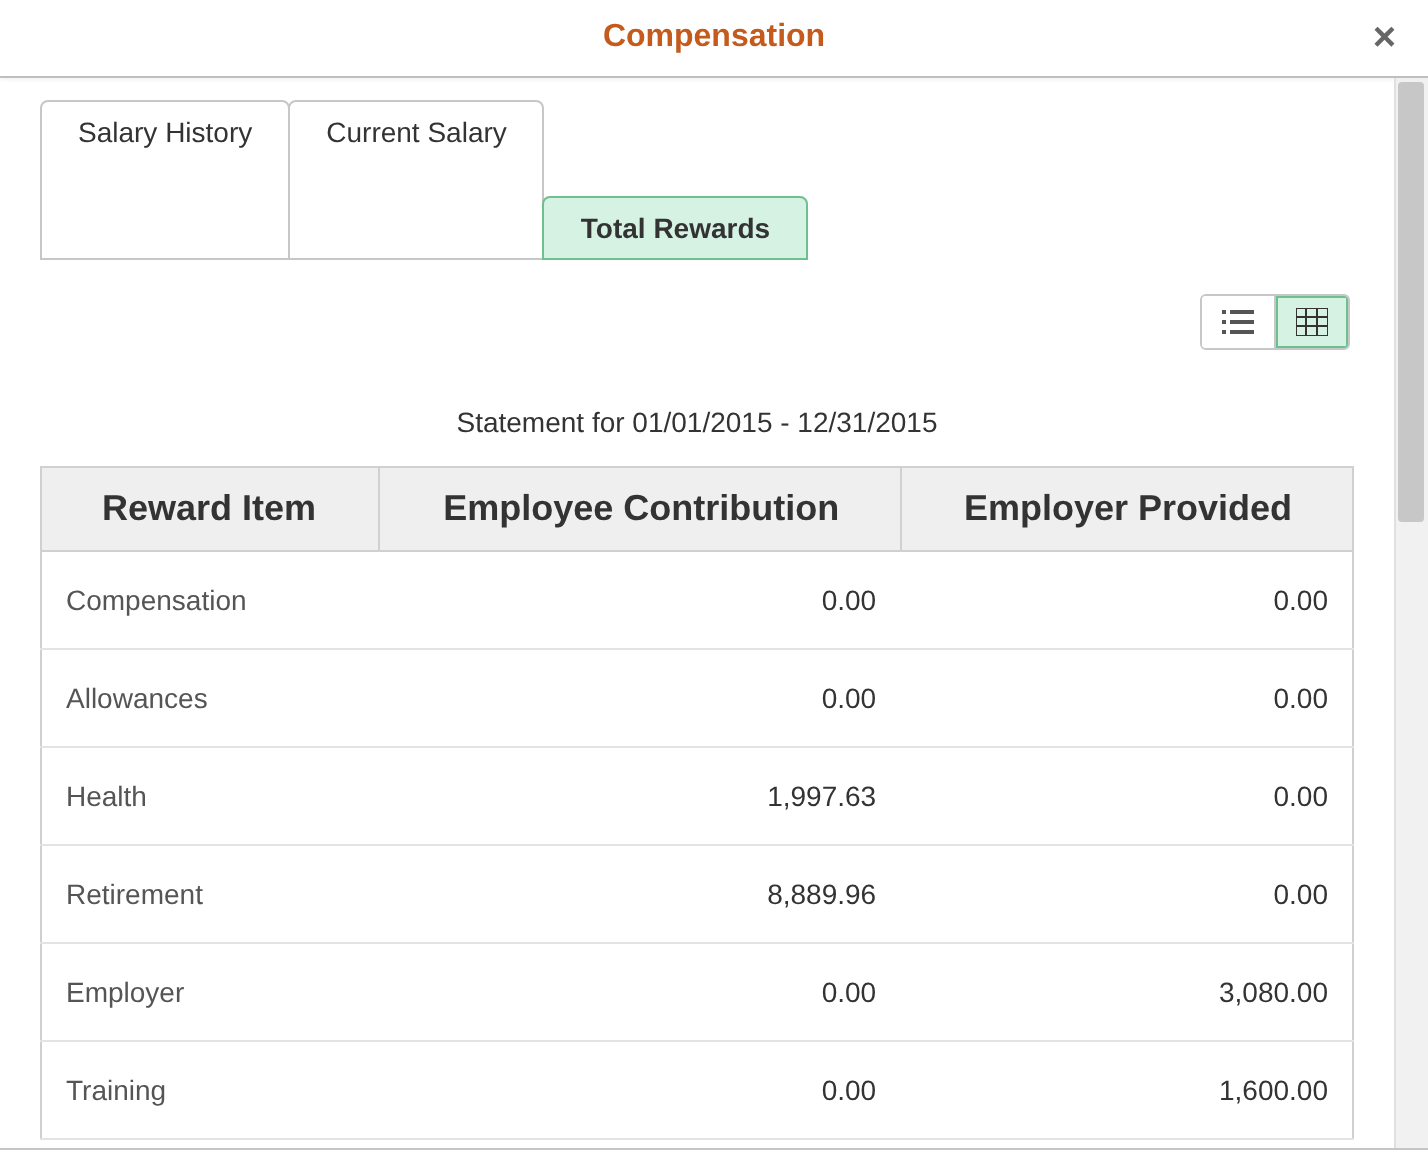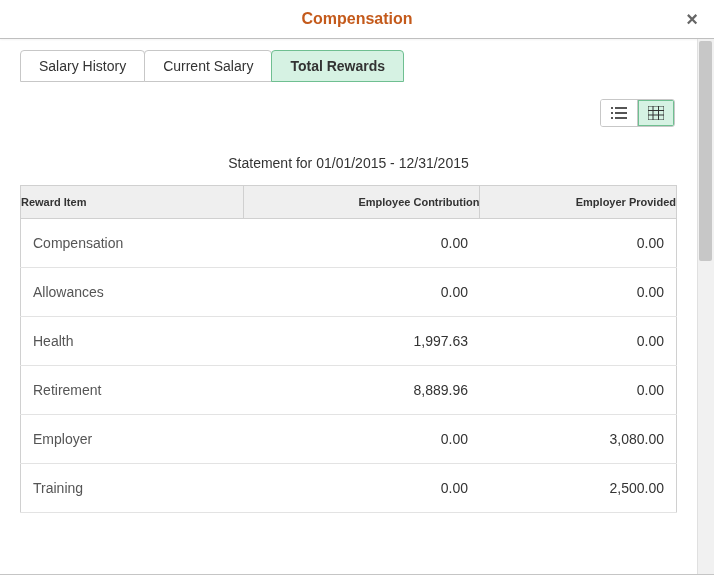--- a/index.html
+++ b/index.html
@@ -72,20 +72,21 @@
     font-size: 14px;
     cursor: pointer;
     position: relative;
     top: 1px;
   }
   .tab.active {
     background: #d6f2e3;
     border-color: #6fbf91;
     font-weight: bold;
     z-index: 2;
+    margin-top: 48px;
   }
   .view-toggle-row {
     display: flex;
     justify-content: flex-end;
     margin-top: 18px;
     margin-right: 2px;
   }
   .view-toggle {
     display: flex;
     border: 1px solid #c7c7c7;
@@ -117,22 +118,22 @@
     color: #333;
   }
   table.rewards {
     width: 100%;
     border-collapse: collapse;
     border: 1px solid #d0d0d0;
   }
   table.rewards th {
     background: #efefef;
     font-weight: bold;
-    font-size: 11px;
-    padding: 10px 0;
+    font-size: 18px;
+    padding: 10px 30px;
     border: 1px solid #d0d0d0;
     text-align: left;
   }
   table.rewards th.num {
     text-align: right;
   }
   table.rewards td {
     padding: 16px 12px;
     border-top: 1px solid #e3e3e3;
     border-bottom: 1px solid #e3e3e3;
@@ -222,21 +223,21 @@
             <td class="num">0.00</td>
           </tr>
           <tr>
             <td>Employer</td>
             <td class="num">0.00</td>
             <td class="num">3,080.00</td>
           </tr>
           <tr>
             <td>Training</td>
             <td class="num">0.00</td>
-            <td class="num">2,500.00</td>
+            <td class="num">1,600.00</td>
           </tr>
         </tbody>
     </table>
 
   </div>
 
   <div class="scrollbar-fake">
     <div class="scrollbar-thumb"></div>
   </div>
 </div>

